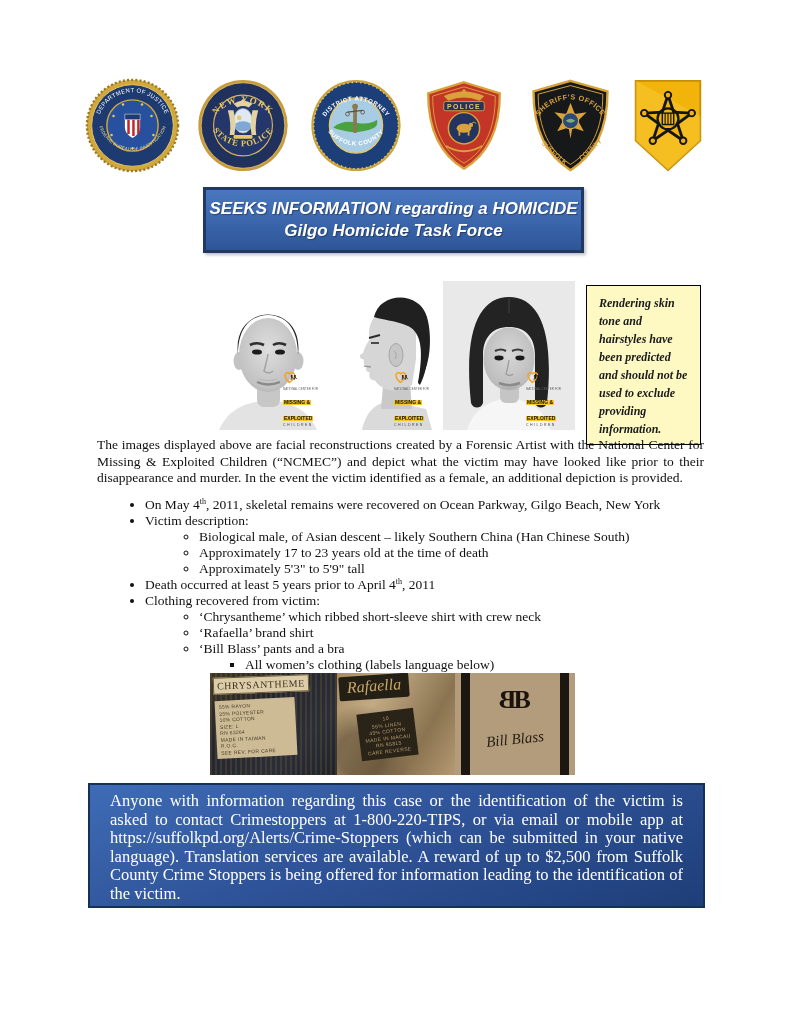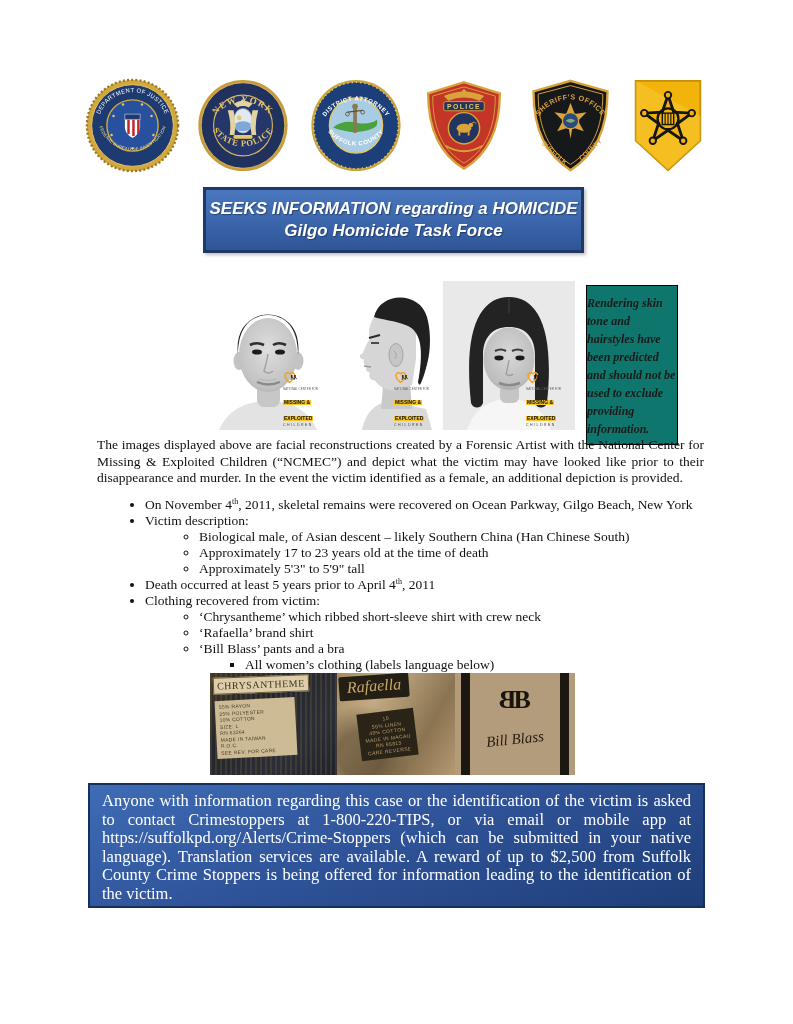--- a/index.html
+++ b/index.html
@@ -23,22 +23,22 @@
   
   .photos-row{position:absolute;left:205px;top:281px;height:149px;display:flex;}
   .photo{position:relative;height:149px;overflow:hidden;}
   .ncmec{position:absolute;right:3px;bottom:3px;width:46px;text-align:left;line-height:1;}
   .ncmec .nl1{font-family:"Liberation Sans", sans-serif;font-size:3px;color:#666;margin-top:1px;}
   .ncmec .nl2{font-family:"Liberation Sans", sans-serif;font-size:5px;font-weight:bold;color:#111;
               background:#f7c52c;display:inline-block;padding:0 1px;margin-top:1px;}
   .ncmec .nl3{font-family:"Liberation Sans", sans-serif;font-size:3.5px;letter-spacing:1.5px;color:#444;margin-top:1px;}
 
   
-  .disclaimer{position:absolute;left:586px;top:285px;width:92px;box-sizing:border-box;
-              border:1px solid #000;padding:7px 0;background:#0f766e;}
+  .disclaimer{position:absolute;left:586px;top:285px;width:115px;box-sizing:border-box;
+              border:1px solid #000;padding:7px 12px;background:#fef9c3;}
   .disclaimer span{font-weight:bold;font-style:italic;font-size:12px;line-height:14.5px;color:#1a1a1a;}
 
   
   .intro{position:absolute;left:97px;top:437px;width:607px;margin:0;
          font-size:13.5px;line-height:16.5px;text-align:justify;color:#0f0f0f;}
 
   
   .details{position:absolute;left:97px;top:497px;width:612px;font-size:13.5px;line-height:16px;}
   ul{margin:0;}
   ul.l1{list-style-type:disc;padding-left:48px;}
@@ -78,21 +78,21 @@
   .bar.left{left:6px;} .bar.right{right:6px;}
   .bb-logo{position:absolute;left:0;right:0;top:14px;text-align:center;color:#1a140c;
       font-family:"Liberation Serif", serif;font-weight:bold;font-size:26px;line-height:26px;}
   .bb-logo .bflip{display:inline-block;transform:scaleX(-1);margin-right:-3px;}
   .bb-sign{position:absolute;left:0;right:0;top:58px;text-align:center;color:#241c10;
       font-style:italic;font-size:15px;transform:rotate(-6deg);font-family:"Liberation Serif", serif;}
 
   
   .contact{position:absolute;left:88px;top:783px;width:617px;height:125px;box-sizing:border-box;
       border:2px solid #16305c;background:linear-gradient(160deg,#3e6cb5 0%,#30549a 45%,#1e3e78 100%);
-      padding:7px 12px;}
+      padding:7px 20px;}
   .contact span{color:#ffffff;font-size:16.5px;line-height:18.6px;text-align:justify;display:block;}
 </style>
 </head>
 <body>
 
 <div class="page">
 
   <div class="badges-row">
 
     <svg class="badge" width="97" height="95" viewBox="0 0 100 100">
@@ -348,21 +348,21 @@
 
   <div class="disclaimer">
     <span>Rendering skin tone and hairstyles have been predicted and should not be used to exclude providing information.</span>
   </div>
 
   <p class="intro">The images displayed above are facial reconstructions created by a Forensic Artist with the National Center for Missing &amp; Exploited Children (“NCMEC”) and depict what the victim may have looked like prior to their disappearance and murder.  In the event the victim identified as a female, an additional depiction is provided.</p>
 
   <div class="details">
     <ul class="l1">
       <li>
-        <span>On November 4</span><sup>th</sup><span>, 2011, skeletal remains were recovered on Ocean Parkway, Gilgo Beach, New York</span>
+        <span>On May 4</span><sup>th</sup><span>, 2011, skeletal remains were recovered on Ocean Parkway, Gilgo Beach, New York</span>
       </li>
       <li>
         <span>Victim description:</span>
         <ul class="l2">
           <li>Biological male, of Asian descent – likely Southern China (Han Chinese South)</li>
           <li>Approximately 17 to 23 years old at the time of death</li>
           <li>Approximately 5'3" to 5'9" tall</li>
         </ul>
       </li>
       <li>

